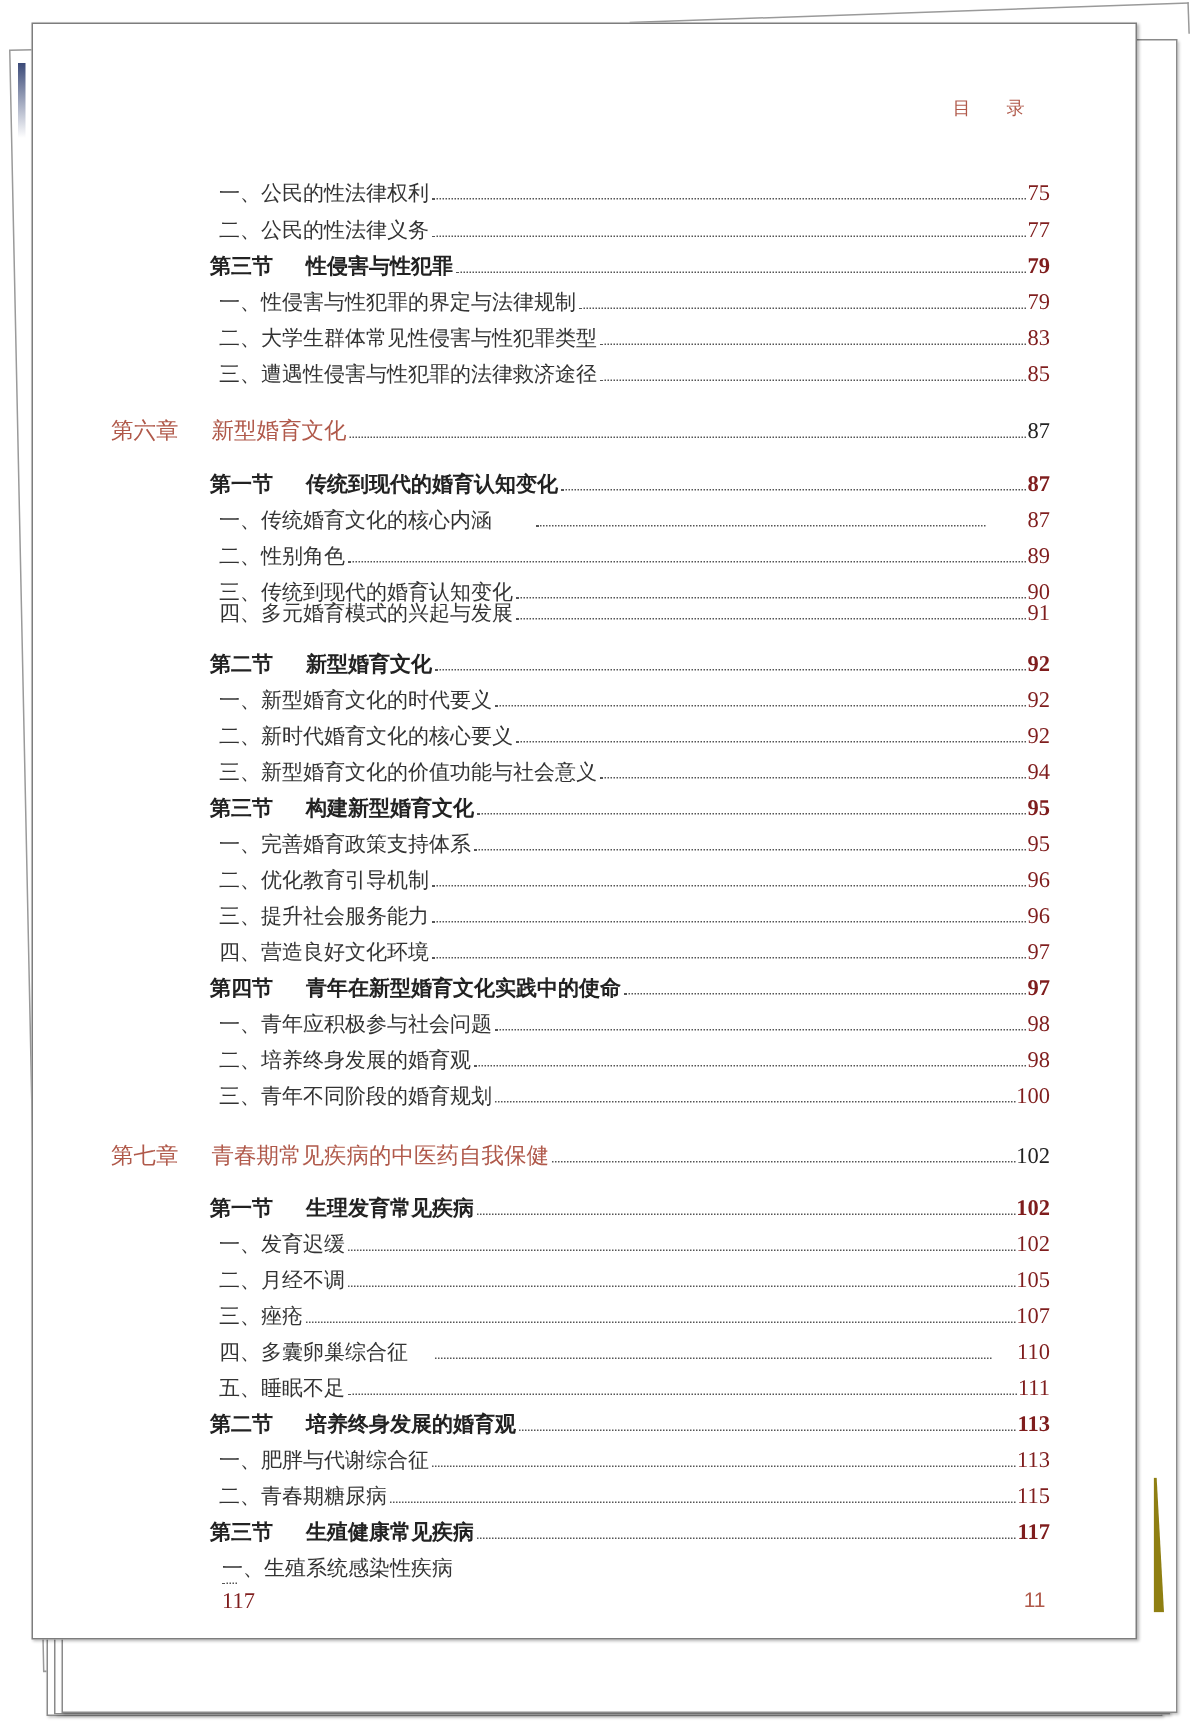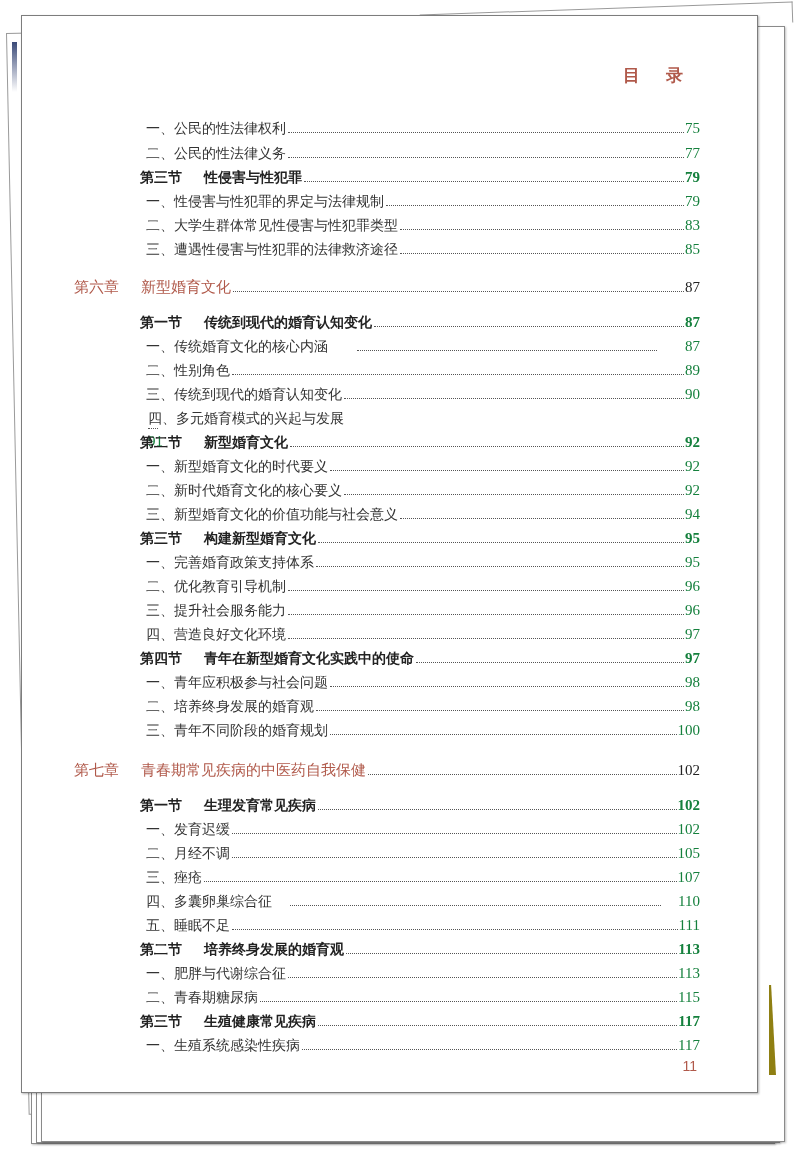--- a/index.html
+++ b/index.html
@@ -10,29 +10,29 @@
   .back2 { left:36px; top:31px; width:742px; height:1110px; }
   .back3 { left:41px; top:26px; width:742px; height:1114px; }
   .tilt-left { position:absolute; left:6px; top:33px; width:742px; height:1080px; border:1px solid #9a9a9a; background:#fff;
                transform:rotate(-1.2deg); transform-origin:0 0; }
   .tilt-top { position:absolute; left:420px; top:8px; width:372px; height:20px; border-top:1px solid #9a9a9a; border-right:1px solid #9a9a9a;
               transform:rotate(-2deg); background:#fff; }
   .blue-strip { position:absolute; left:12px; top:42px; width:5px; height:50px; background:linear-gradient(#3b4a78,#ffffff); }
   .olive-strip { position:absolute; left:769px; top:985px; width:7px; height:90px; background:#8f7f12; clip-path:polygon(0 0,30% 0,100% 100%,0 100%); }
   .page { position:absolute; left:21px; top:15px; width:735px; height:1076px; background:#fff; border:1px solid #7d7d7d;
           box-shadow:1px 1px 2px rgba(0,0,0,0.3); }
-  .header { position:absolute; right:64px; top:48px; color:#b0594a; font-size:17px; letter-spacing:10px;
-            font-family:"DejaVu Sans","Liberation Sans",sans-serif;font-weight:bold; }
+  .header { position:absolute; right:64px; top:48px; color:#b0594a; font-size:12px; letter-spacing:10px;
+            font-family:"DejaVu Sans","Liberation Sans",sans-serif; }
   .footer-page { position:absolute; right:60px; bottom:18px; color:#b0594a; font-size:14px;
                  font-family:"Liberation Sans","DejaVu Sans",sans-serif; }
   .toc { position:absolute; left:0; top:0; width:100%; }
   .row { position:absolute; display:flex; align-items:baseline; right:57px; height:22px; font-size:14px; color:#333; }
   .row .label { white-space:nowrap; }
   .row .dots { flex:1; border-bottom:1px dotted #555; margin:0 1px 4px 2px; min-width:10px; }
-  .row .pg { font-family:"Liberation Serif","DejaVu Serif",serif; font-size:15px; color:#15803d; }
+  .row .pg { font-family:"Liberation Serif","DejaVu Serif",serif; font-size:15px; color:#7f1d1d; }
   .row.item { left:124px; }
   .row.section { left:118px; font-weight:bold; font-family:"DejaVu Sans","Liberation Sans",sans-serif; color:#222; }
   .row.section .num { margin-right:22px; }
   .row.chapter { left:52px; color:#b0594a; font-family:"DejaVu Sans","Liberation Sans",sans-serif; font-size:15px; }
   .row.chapter .num { margin-right:22px; }
   .row.chapter .pg { color:#222; }
 </style>
 </head>
 <body>
 
@@ -98,21 +98,21 @@
       <div class="row item" style="top: 346px;">
         <span class="label">二、性别角色</span>
         <span class="dots"></span>
         <span class="pg">89</span>
       </div>
       <div class="row item" style="top: 370px;">
         <span class="label">三、传统到现代的婚育认知变化</span>
         <span class="dots"></span>
         <span class="pg">90</span>
       </div>
-      <div class="row item" style="top: 394px; flex-direction: column;">
+      <div class="row item" style="top: 384px;">
         <span class="label">四、多元婚育模式的兴起与发展</span>
         <span class="dots"></span>
         <span class="pg">91</span>
       </div>
       <div class="row section" style="top: 418px;">
         <span class="num">第二节</span>
         <span class="label">新型婚育文化</span>
         <span class="dots"></span>
         <span class="pg">92</span>
       </div>
@@ -230,20 +230,20 @@
         <span class="label">二、青春期糖尿病</span>
         <span class="dots"></span>
         <span class="pg">115</span>
       </div>
       <div class="row section" style="top: 997px;">
         <span class="num">第三节</span>
         <span class="label">生殖健康常见疾病</span>
         <span class="dots"></span>
         <span class="pg">117</span>
       </div>
-      <div class="row item" style="top: 1021px;">
+      <div class="row item" style="top: 1021px; flex-direction: column;">
         <span class="label">一、生殖系统感染性疾病</span>
         <span class="dots"></span>
         <span class="pg">117</span>
       </div>
     </div>
   <div class="footer-page">11</div>
 </div>
 
 </body></html>

